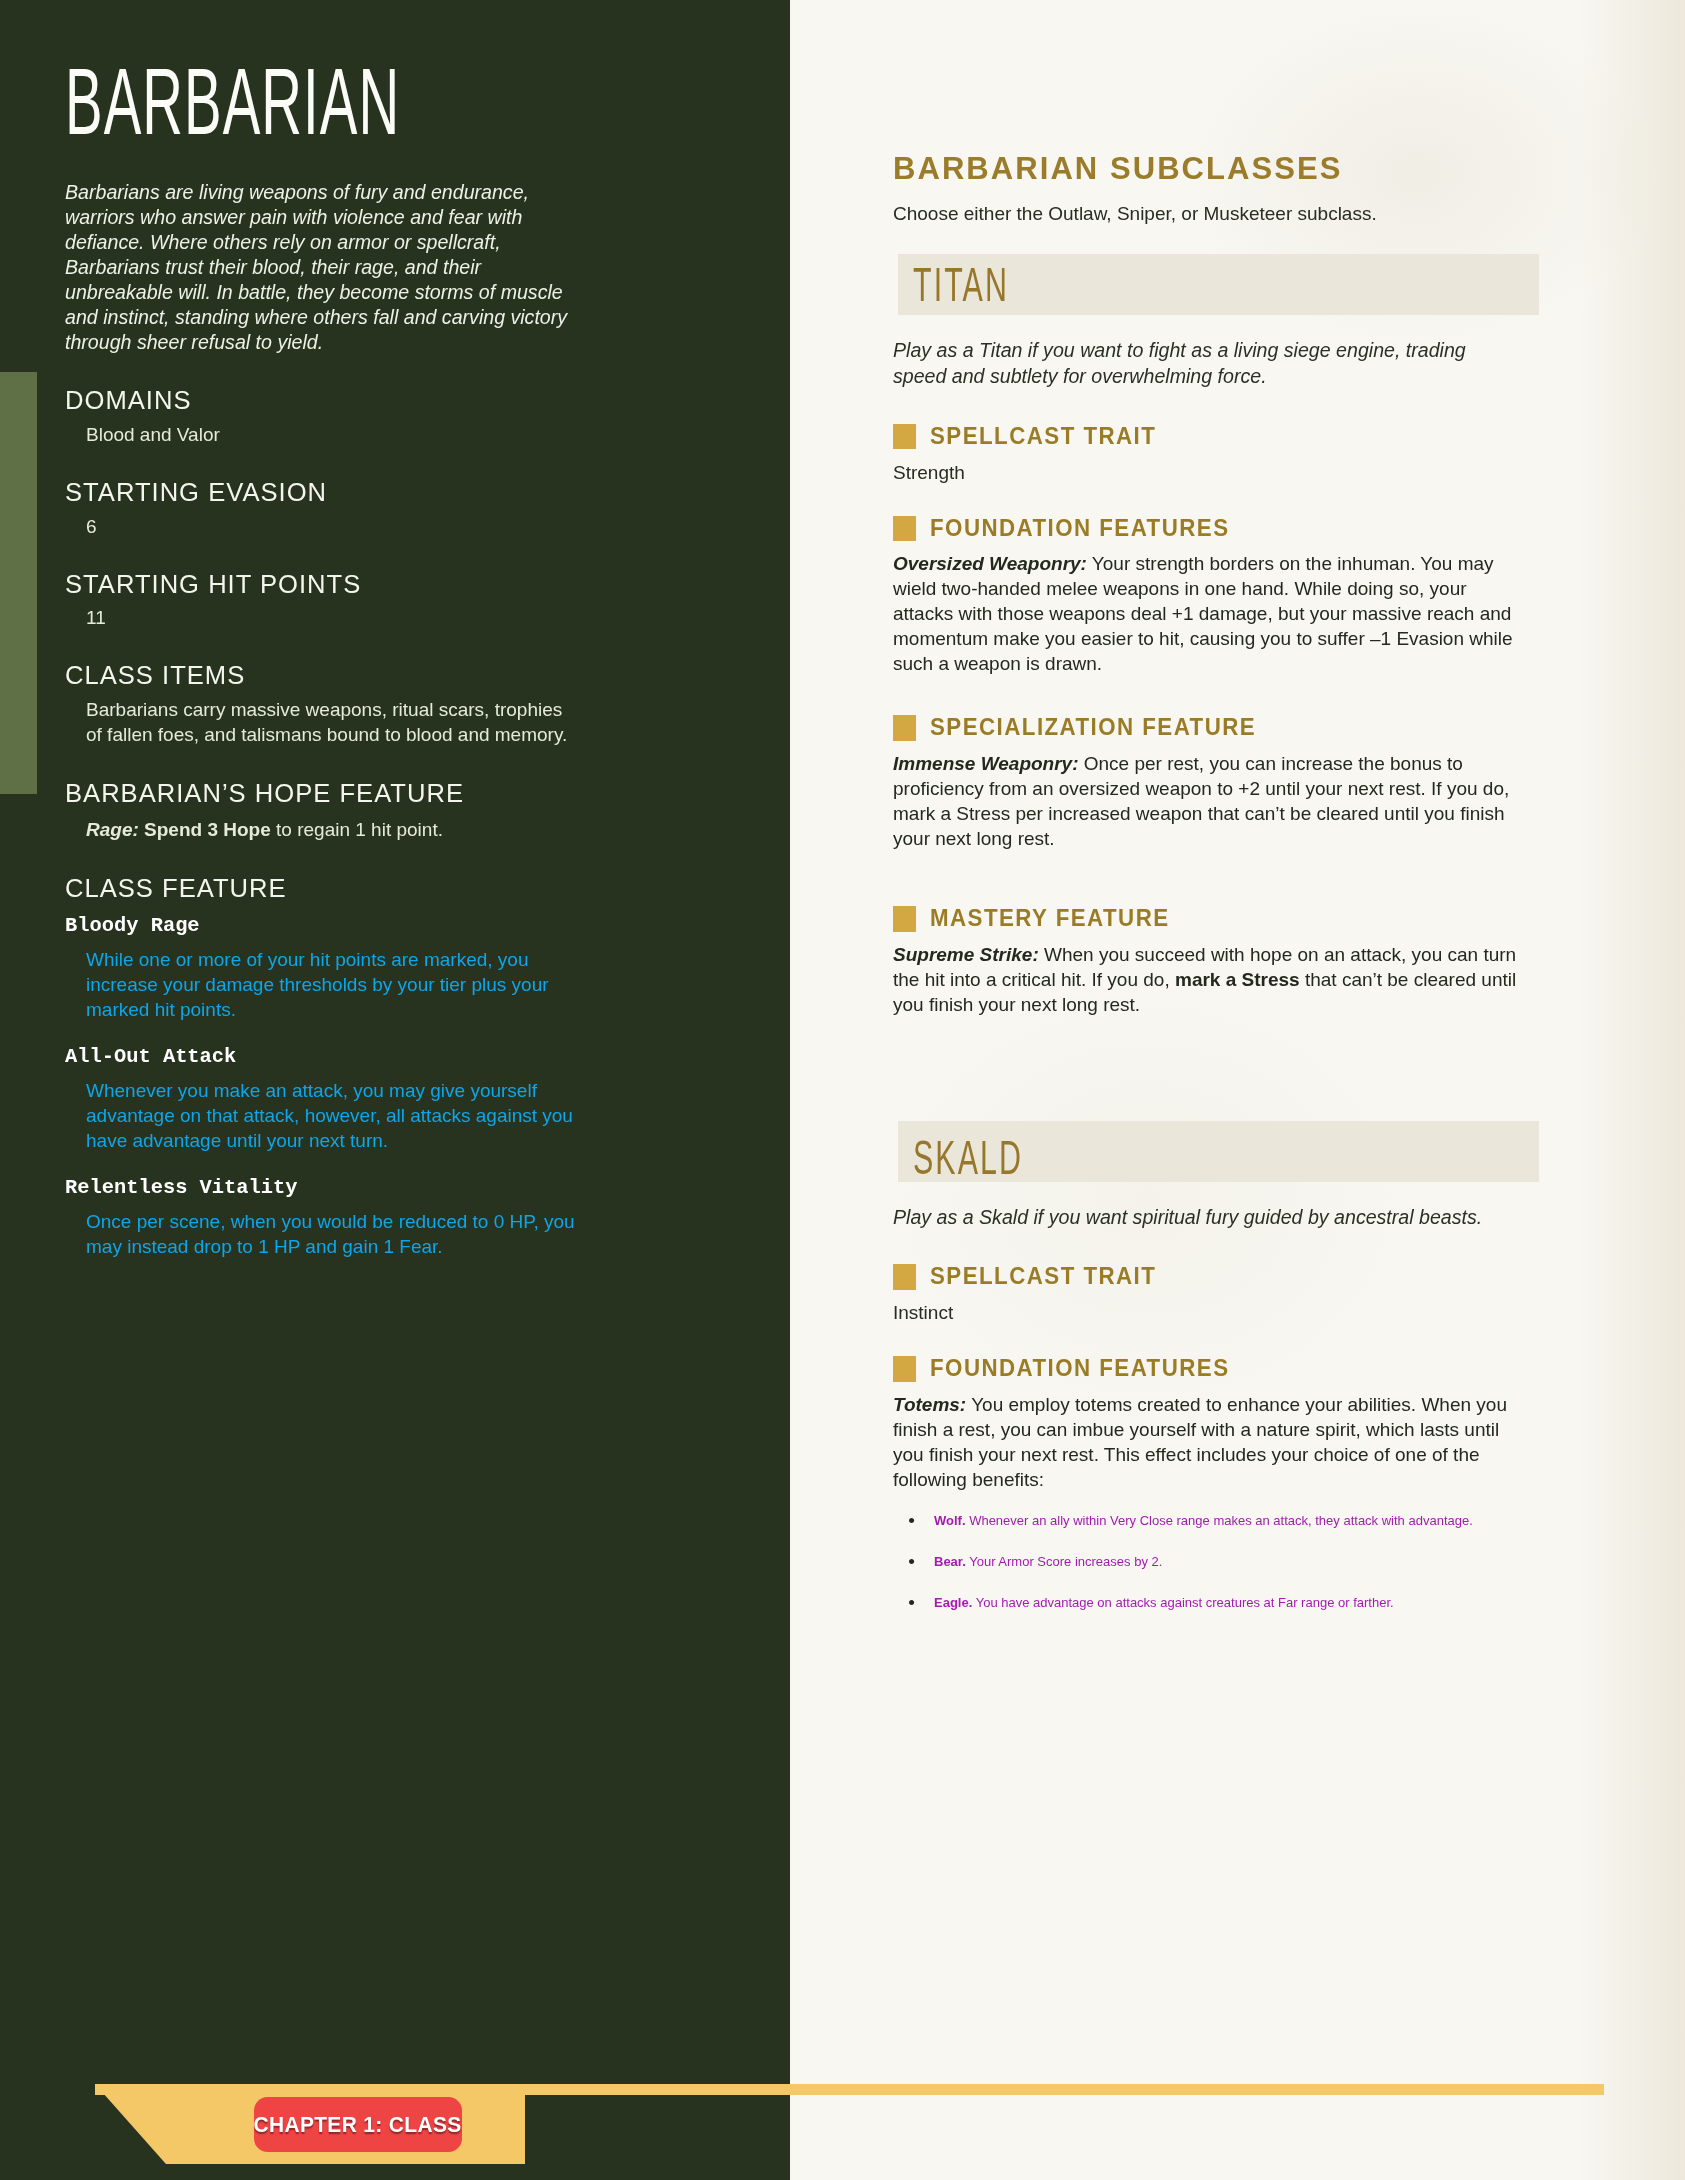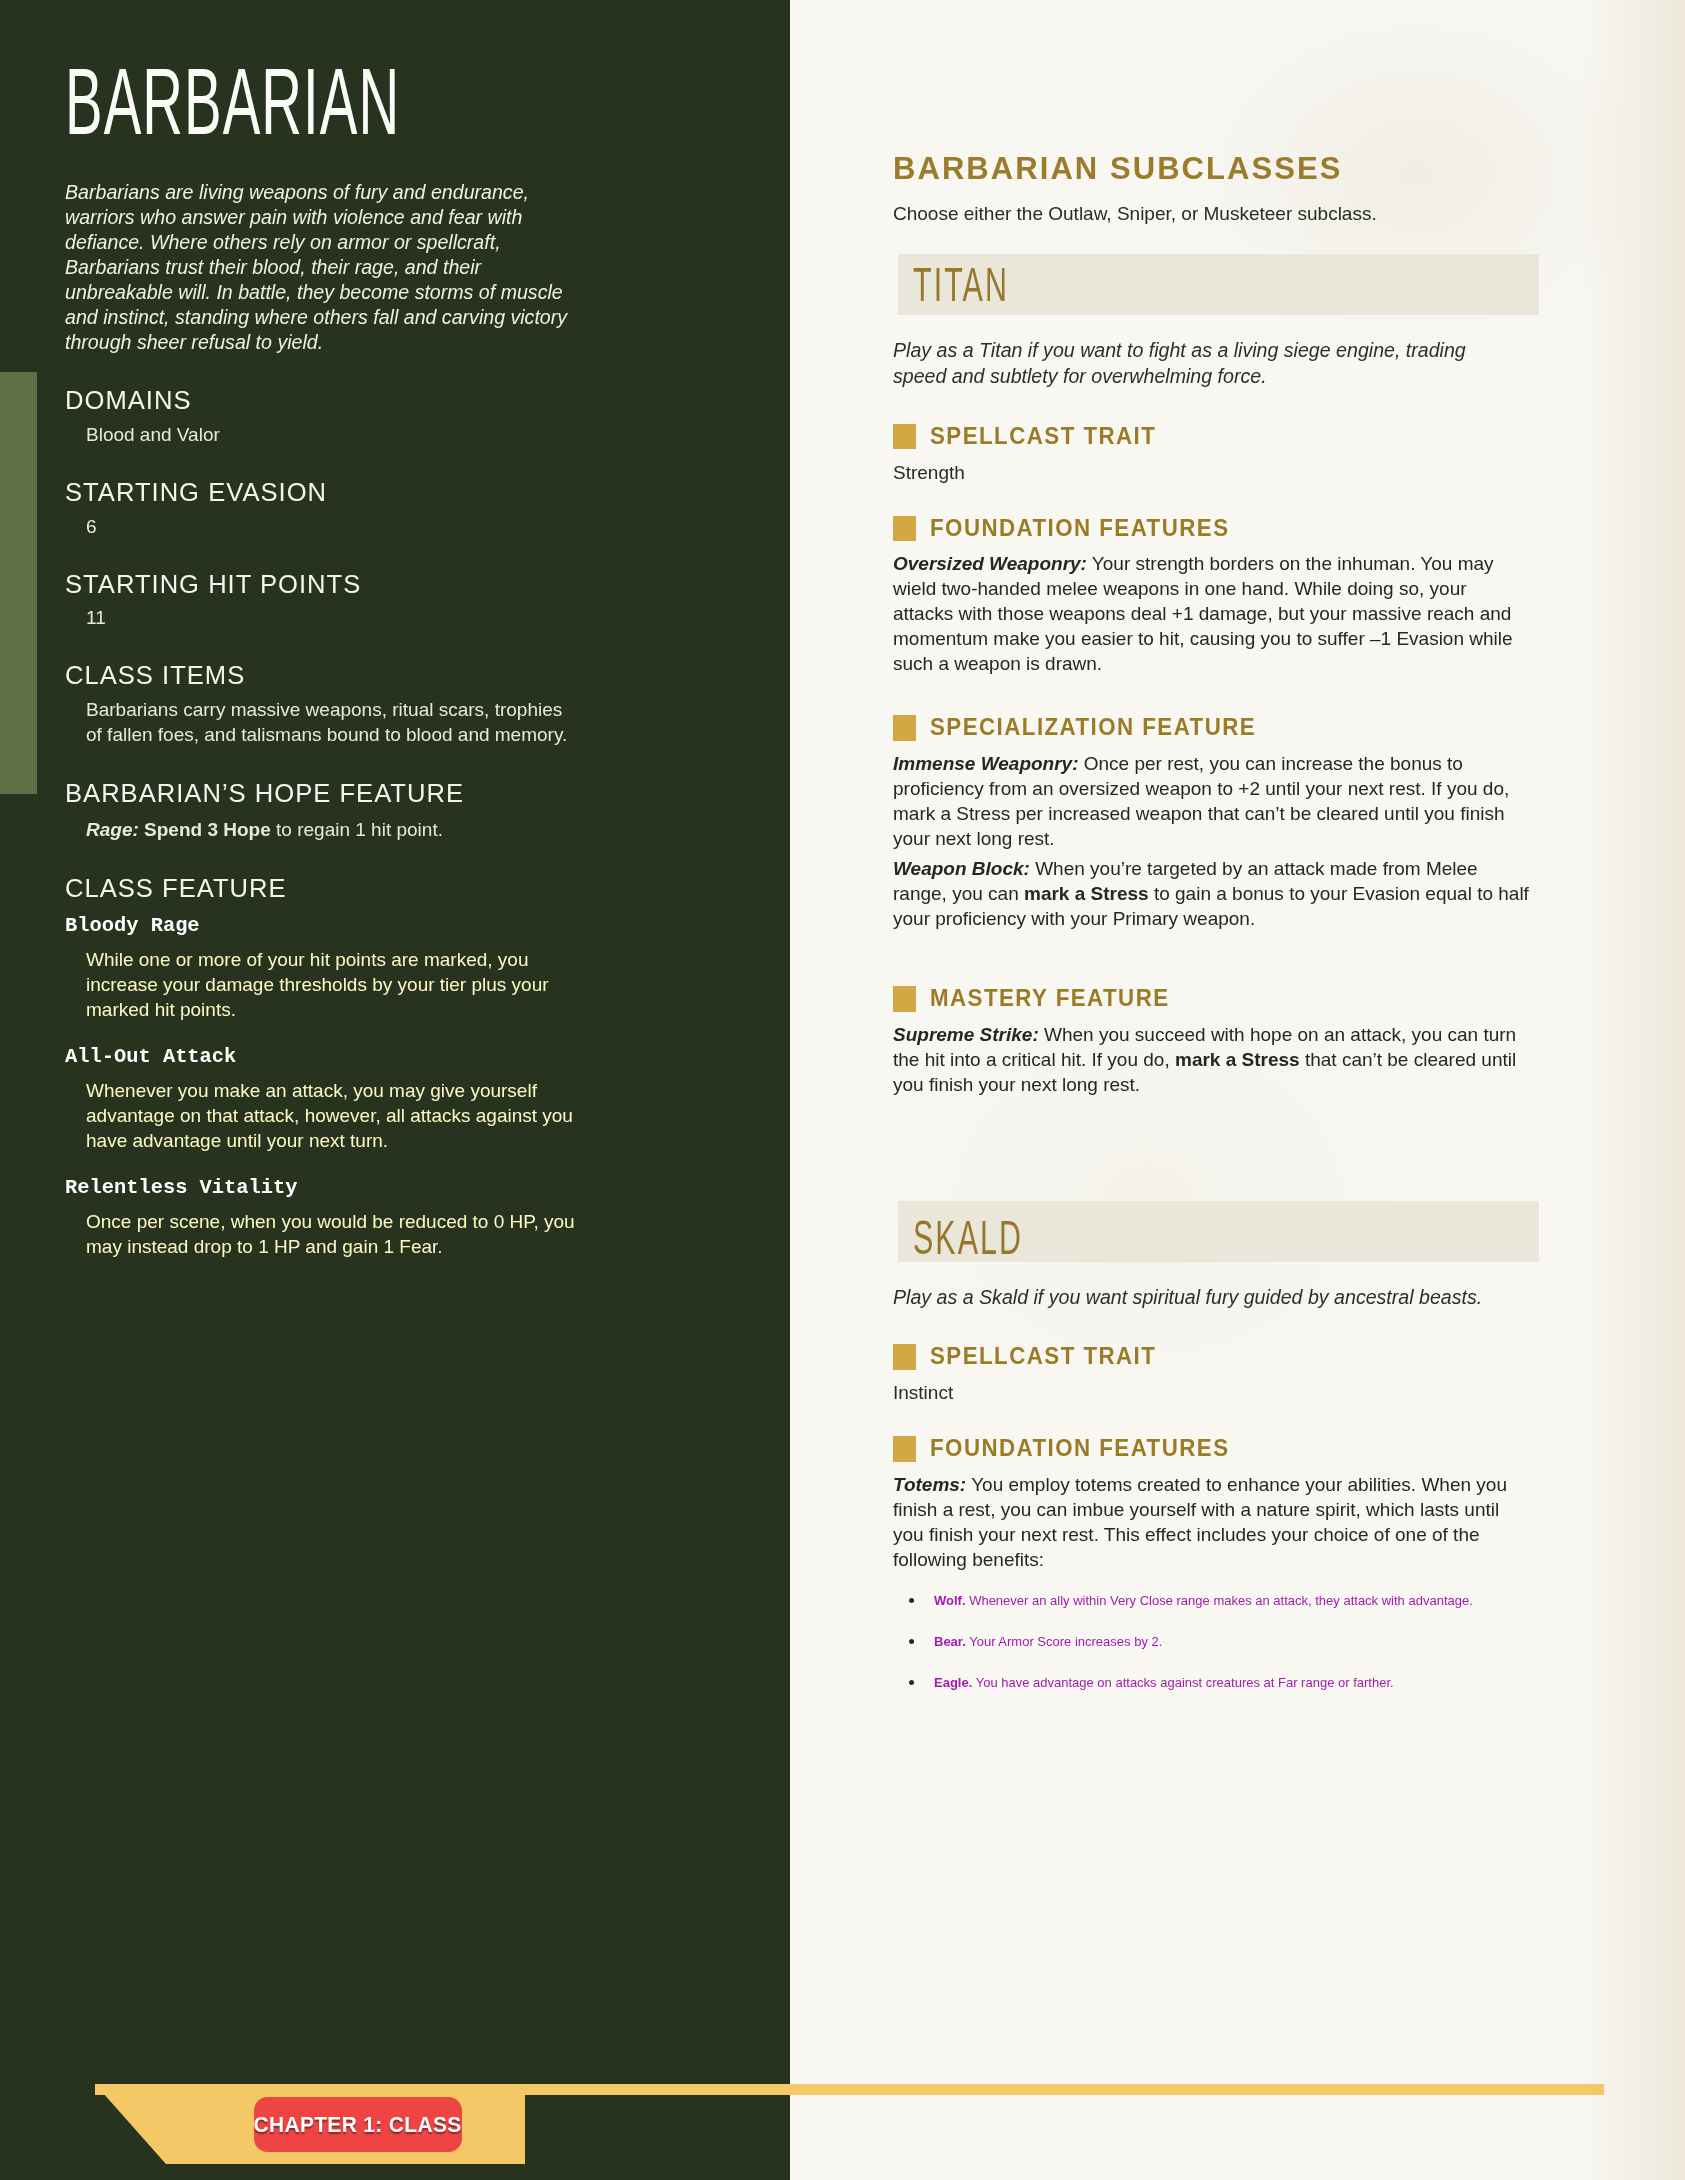--- a/index.html
+++ b/index.html
@@ -38,21 +38,21 @@
   }
   .stat-block{margin-top:31px;}
   .stat-label{
     font-size:25.6px;font-weight:400;letter-spacing:1px;color:#f4f6ee;line-height:29px;
   }
   .stat-value{
     margin:6.8px 0 0 21px;font-size:19px;line-height:25px;color:#e6ead9;width:490px;
   }
   .feature-heading{margin-top:32px;font-size:25.6px;font-weight:400;letter-spacing:1px;color:#f4f6ee;line-height:29px;}
   .feature-name{margin-top:10.2px;font-size:20.4px;font-weight:bold;color:#ffffff;line-height:25.6px;font-family:Liberation Mono, monospace;}
-  .feature-text{margin:8.5px 0 0 21px;font-size:19px;line-height:25px;color:#fef9c3;width:490px;}
+  .feature-text{margin:8.5px 0 0 21px;font-size:19px;line-height:25px;color:#0ea5e9;width:490px;}
   .rage-line{margin:8.5px 0 0 21px;font-size:19px;line-height:25px;color:#e6ead9;}
   .bi{font-weight:bold;font-style:italic;}
   
   .right-col{position:absolute;left:893px;top:150px;width:637px;color:#212820;}
   .subclasses-heading{
     color:#9b7c2a;font-weight:bold;font-size:32px;letter-spacing:2.1px;line-height:36px;
     transform:scaleX(.97);transform-origin:0 50%;white-space:nowrap;
   }
   .subclasses-intro{margin-top:15px;font-size:19px;line-height:25px;color:#272d22;}
   .subclass-bar{
@@ -187,23 +187,20 @@
     <span class="bi">Oversized Weaponry:</span><span> Your strength borders on the inhuman. You may wield two-handed melee weapons in one hand. While doing so, your attacks with those weapons deal +1 damage, but your massive reach and momentum make you easier to hit, causing you to suffer –1 Evasion while such a weapon is drawn.</span>
   </div>
 
   <div class="gold-heading-row" style="margin-top:39px;">
     <span class="gold-square"></span>
     <span class="gold-heading">SPECIALIZATION FEATURE</span>
   </div>
   <div class="body-para">
     <span class="bi">Immense Weaponry:</span><span> Once per rest, you can increase the bonus to proficiency from an oversized weapon to +2 until your next rest. If you do, mark a Stress per increased weapon that can’t be cleared until you finish your next long rest.</span>
   </div>
-  <div class="body-para">
-    <span class="bi">Weapon Block:</span><span> When you’re targeted by an attack made from Melee range, you can </span><b>mark a Stress</b><span> to gain a bonus to your Evasion equal to half your proficiency with your Primary weapon.</span>
-  </div>
 
   <div class="gold-heading-row" style="margin-top:55px;text-align:right;">
     <span class="gold-square"></span>
     <span class="gold-heading">MASTERY FEATURE</span>
   </div>
   <div class="body-para">
     <span class="bi">Supreme Strike:</span><span> When you succeed with hope on an attack, you can turn the hit into a critical hit. If you do, </span><b>mark a Stress</b><span> that can’t be cleared until you finish your next long rest.</span>
   </div>
 
   <div class="subclass-bar skald">

